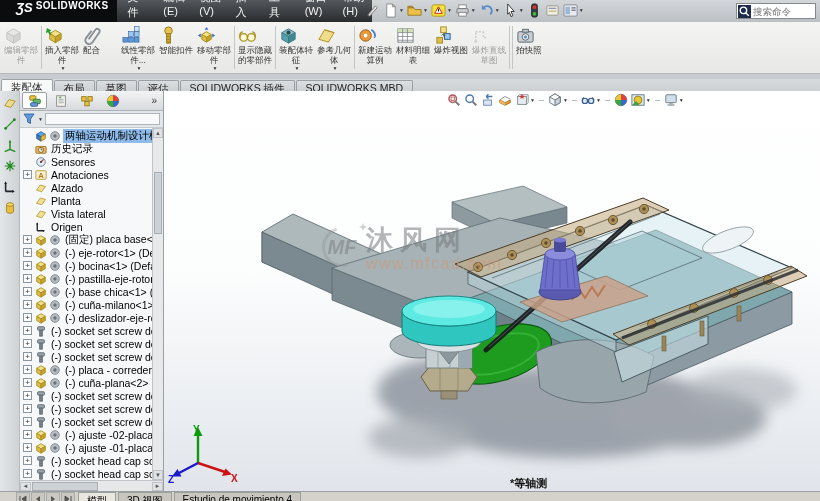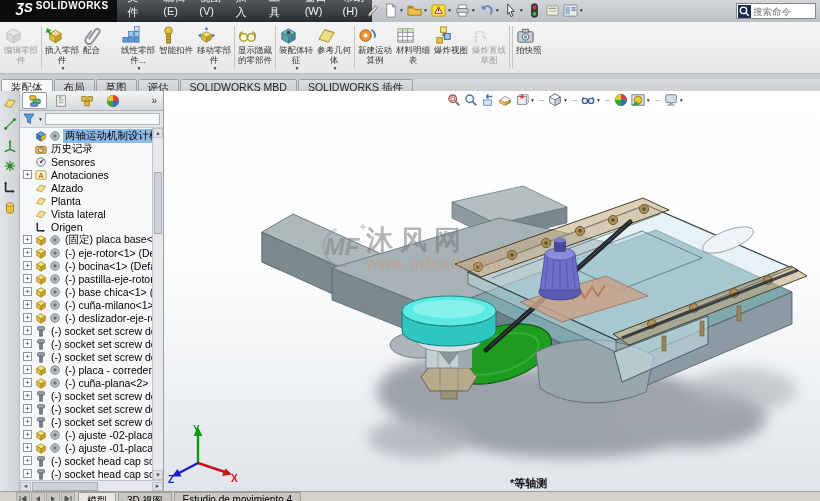--- a/index.html
+++ b/index.html
@@ -30,21 +30,21 @@
 .rdiv{width:1px;background:#c3c6c8;margin:3px 1px}
 .rbtn{width:38px;display:flex;flex-direction:column;align-items:flex-start;padding:2px 1px 0;position:relative;border:1px solid transparent;border-radius:2px}
 .rbtn.w2{width:56px}
 .rbtn svg{width:19px;height:19px;flex:none}
 .rlabel{font-size:8.5px;line-height:9.5px;text-align:center;color:#333;margin-top:1px;word-break:break-all}
 .rbtn .caret{position:absolute;bottom:0;left:50%;transform:translateX(-50%)}
 .rbtn.disabled{opacity:.45;filter:grayscale(.9)}
 .rbtn.active{background:#dde2e6;border-color:#99a1a7;box-shadow:inset 0 1px 3px rgba(0,0,0,.28)}
 
 
-#tabbar{position:absolute;left:0;top:79px;width:820px;height:17px;background:linear-gradient(#d8dbde,#c9cdd0);border-bottom:1px solid #9aa0a4;display:flex;align-items:flex-start;padding-left:1px}
+#tabbar{position:absolute;left:0;top:79px;width:820px;height:17px;background:linear-gradient(#d8dbde,#c9cdd0);border-bottom:1px solid #9aa0a4;display:flex;align-items:center;padding-left:1px}
 .tab{height:15px;padding:1px 9px;font-size:10.5px;color:#222;background:linear-gradient(#dcdfe1,#c6cacd);border:1px solid #9aa0a4;border-bottom:none;margin-right:1px;border-radius:2px 2px 0 0;white-space:nowrap}
 .tab.active{background:#f7f8f8;height:17px}
 
 
 #main{position:absolute;left:0;top:91px;width:820px;height:400px;display:flex}
 #leftpanel{width:164px;height:400px;background:#eceeef;border-right:1px solid #9aa0a4;display:flex}
 #minibar{width:20px;background:linear-gradient(90deg,#e3e6e8,#ced2d5);border-right:1px solid #b8bcbe;display:flex;flex-direction:column;align-items:center;padding-top:5px;gap:7px;flex:none}
 .mini-btn svg{width:14px;height:14px}
 #panelbody{flex:1;display:flex;flex-direction:column;min-width:0}
 #panelhead{height:20px;background:linear-gradient(#f2f3f4,#d7dadd);border-bottom:1px solid #aeb3b7;display:flex;align-items:center;padding:1px 2px;gap:1px;flex:none}
@@ -73,21 +73,21 @@
 #hspacer{flex:1}
 
 
 #viewport{flex:1;position:relative;background:linear-gradient(180deg,#ffffff 0%,#fcfdfd 45%,#e1e5eb 100%);overflow:hidden}
 #model-svg{position:absolute;left:0;top:0}
 #hud{position:absolute;left:283px;top:1px;display:flex;align-items:center;gap:3px;height:16px}
 .hud-btn{display:flex;align-items:center}
 .hud-btn svg{width:14px;height:14px}
 .hud-sep{width:5px;height:1px;background:#b8bcbe;margin:0 1px}
 #watermark{position:absolute;left:156px;top:134px;width:190px;pointer-events:none;display:flex;align-items:flex-start}
-#wm-logo{width:44px;height:44px;position:relative;color:rgba(128,132,136,.6);font-weight:bold;font-style:italic;font-size:24px;display:flex;align-items:center;justify-content:center;flex:none}
+#wm-logo{width:44px;height:44px;position:relative;color:rgba(128,132,136,.6);font-weight:bold;font-style:italic;font-size:20px;display:flex;align-items:center;justify-content:center;flex:none}
 #wm-logo::before{content:"";position:absolute;inset:2px;border:3px solid rgba(140,144,148,.35);border-radius:50%;border-top-color:transparent;border-right-color:transparent;transform:rotate(28deg)}
 #wm-logo::after{content:"";position:absolute;right:-3px;top:-2px;width:8px;height:8px;background:rgba(150,154,158,.5);clip-path:polygon(50% 0,62% 38%,100% 50%,62% 62%,50% 100%,38% 62%,0 50%,38% 38%)}
 #wm-col{margin-left:2px}
 #wm-text{font-size:27px;font-weight:bold;color:rgba(118,122,126,.55);letter-spacing:7px;line-height:30px;white-space:nowrap}
 #wm-url{font-size:16px;color:rgba(206,152,118,.6);letter-spacing:1.5px}
 #view-label{position:absolute;left:346px;top:385px;font-size:11px;color:#111;font-weight:bold}
 #triad{position:absolute;left:4px;top:332px}
 
 
 #bottombar{position:absolute;left:0;top:491px;width:820px;height:10px;background:#d4d2ca;border-top:1px solid #9aa0a4;display:flex;overflow:hidden;padding-left:16px}
@@ -391,22 +391,22 @@
         <div class="rlabel">拍快照</div>
       </div>
     </div>
   </div>
 
 <div id="tabbar">
     <span class="tab active">装配体</span>
     <span class="tab">布局</span>
     <span class="tab">草图</span>
     <span class="tab">评估</span>
+    <span class="tab">SOLIDWORKS 插件</span>
     <span class="tab">SOLIDWORKS MBD</span>
-    <span class="tab">SOLIDWORKS 插件</span>
   </div>
 
 <div id="main">
   <div id="leftpanel">
     <div id="minibar">
         <span class="mini-btn"><span><svg viewBox="0 0 16 16">
               <path d="M2 11 L7 4 L14 6 L9 13Z" fill="#f0d878" fill-opacity=".8" stroke="#b09020"></path>
             </svg></span></span>
         <span class="mini-btn"><span><svg viewBox="0 0 16 16">
               <line x1="3" y1="13" x2="13" y2="3" stroke="#2a9a2a" stroke-width="1.6"></line>

